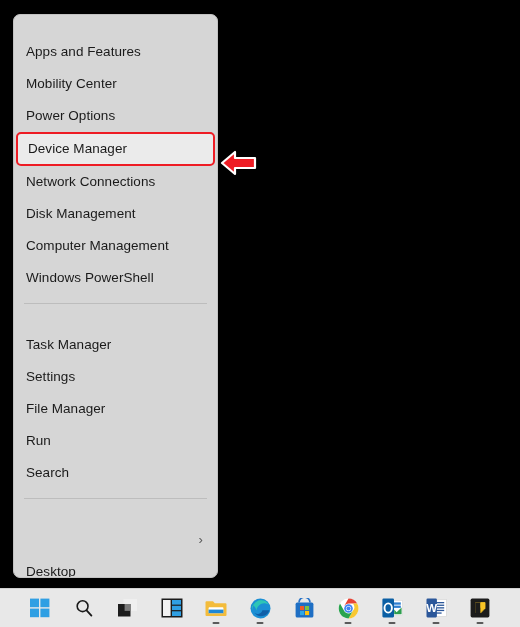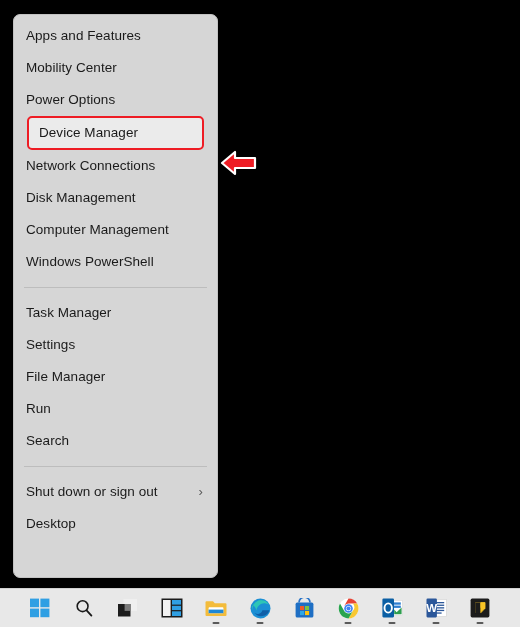--- a/index.html
+++ b/index.html
@@ -33,41 +33,41 @@
     height: 564px;
     background: #d6d6d6;
     border: 1px solid #c2c2c2;
     border-radius: 7px;
     box-sizing: border-box;
     box-shadow: 0 2px 9px rgba(0,0,0,0.55);
     overflow: hidden;
   }
 
   .menu-section {
-    padding: 5px 0 5px 0;
+    padding: 21px 0 5px 0;
   }
 
   .menu-item {
     position: relative;
     height: 32px;
     line-height: 32px;
     padding-left: 12px;
     padding-right: 10px;
     font-size: 13.5px;
     color: #1a1a1a;
     white-space: nowrap;
     box-sizing: border-box;
     letter-spacing: 0.05px;
   }
 
   .menu-item.highlighted {
     background: #ebebeb;
     border: 2px solid #ee1c24;
     border-radius: 5px;
-    margin: 0 13px;
+    margin: 0 2px;
     height: 34px;
     line-height: 30px;
     padding-left: 10px;
   }
 
   .item-label {
     display: inline-block;
   }
 
   .submenu-chevron {
@@ -154,21 +154,21 @@
         <div class="menu-separator"></div>
         <div class="menu-section">
           <div class="menu-item"><span class="item-label">Task Manager</span></div>
           <div class="menu-item"><span class="item-label">Settings</span></div>
           <div class="menu-item"><span class="item-label">File Manager</span></div>
           <div class="menu-item"><span class="item-label">Run</span></div>
           <div class="menu-item"><span class="item-label">Search</span></div>
         </div>
         <div class="menu-separator"></div>
         <div class="menu-section">
-          <div class="menu-item"><span class="item-label">Shut down or sign out</span><span class="submenu-chevron">›</span></div>
+          <div class="menu-item"><span class="submenu-chevron">›</span></div>
           <div class="menu-item"><span class="item-label">Desktop</span></div>
         </div>
       </div>
   </div>
 
   <div id="annotation-arrow">
     <svg class="ico" width="40" height="32" viewBox="0 0 40 32" aria-hidden="true">
       <path d="M3 16 L16 5 L16 11 L36 11 L36 21 L16 21 L16 27 Z" fill="#ee1c24" stroke="#ffffff" stroke-width="2.2" stroke-linejoin="round"></path>
     </svg>
   </div>

